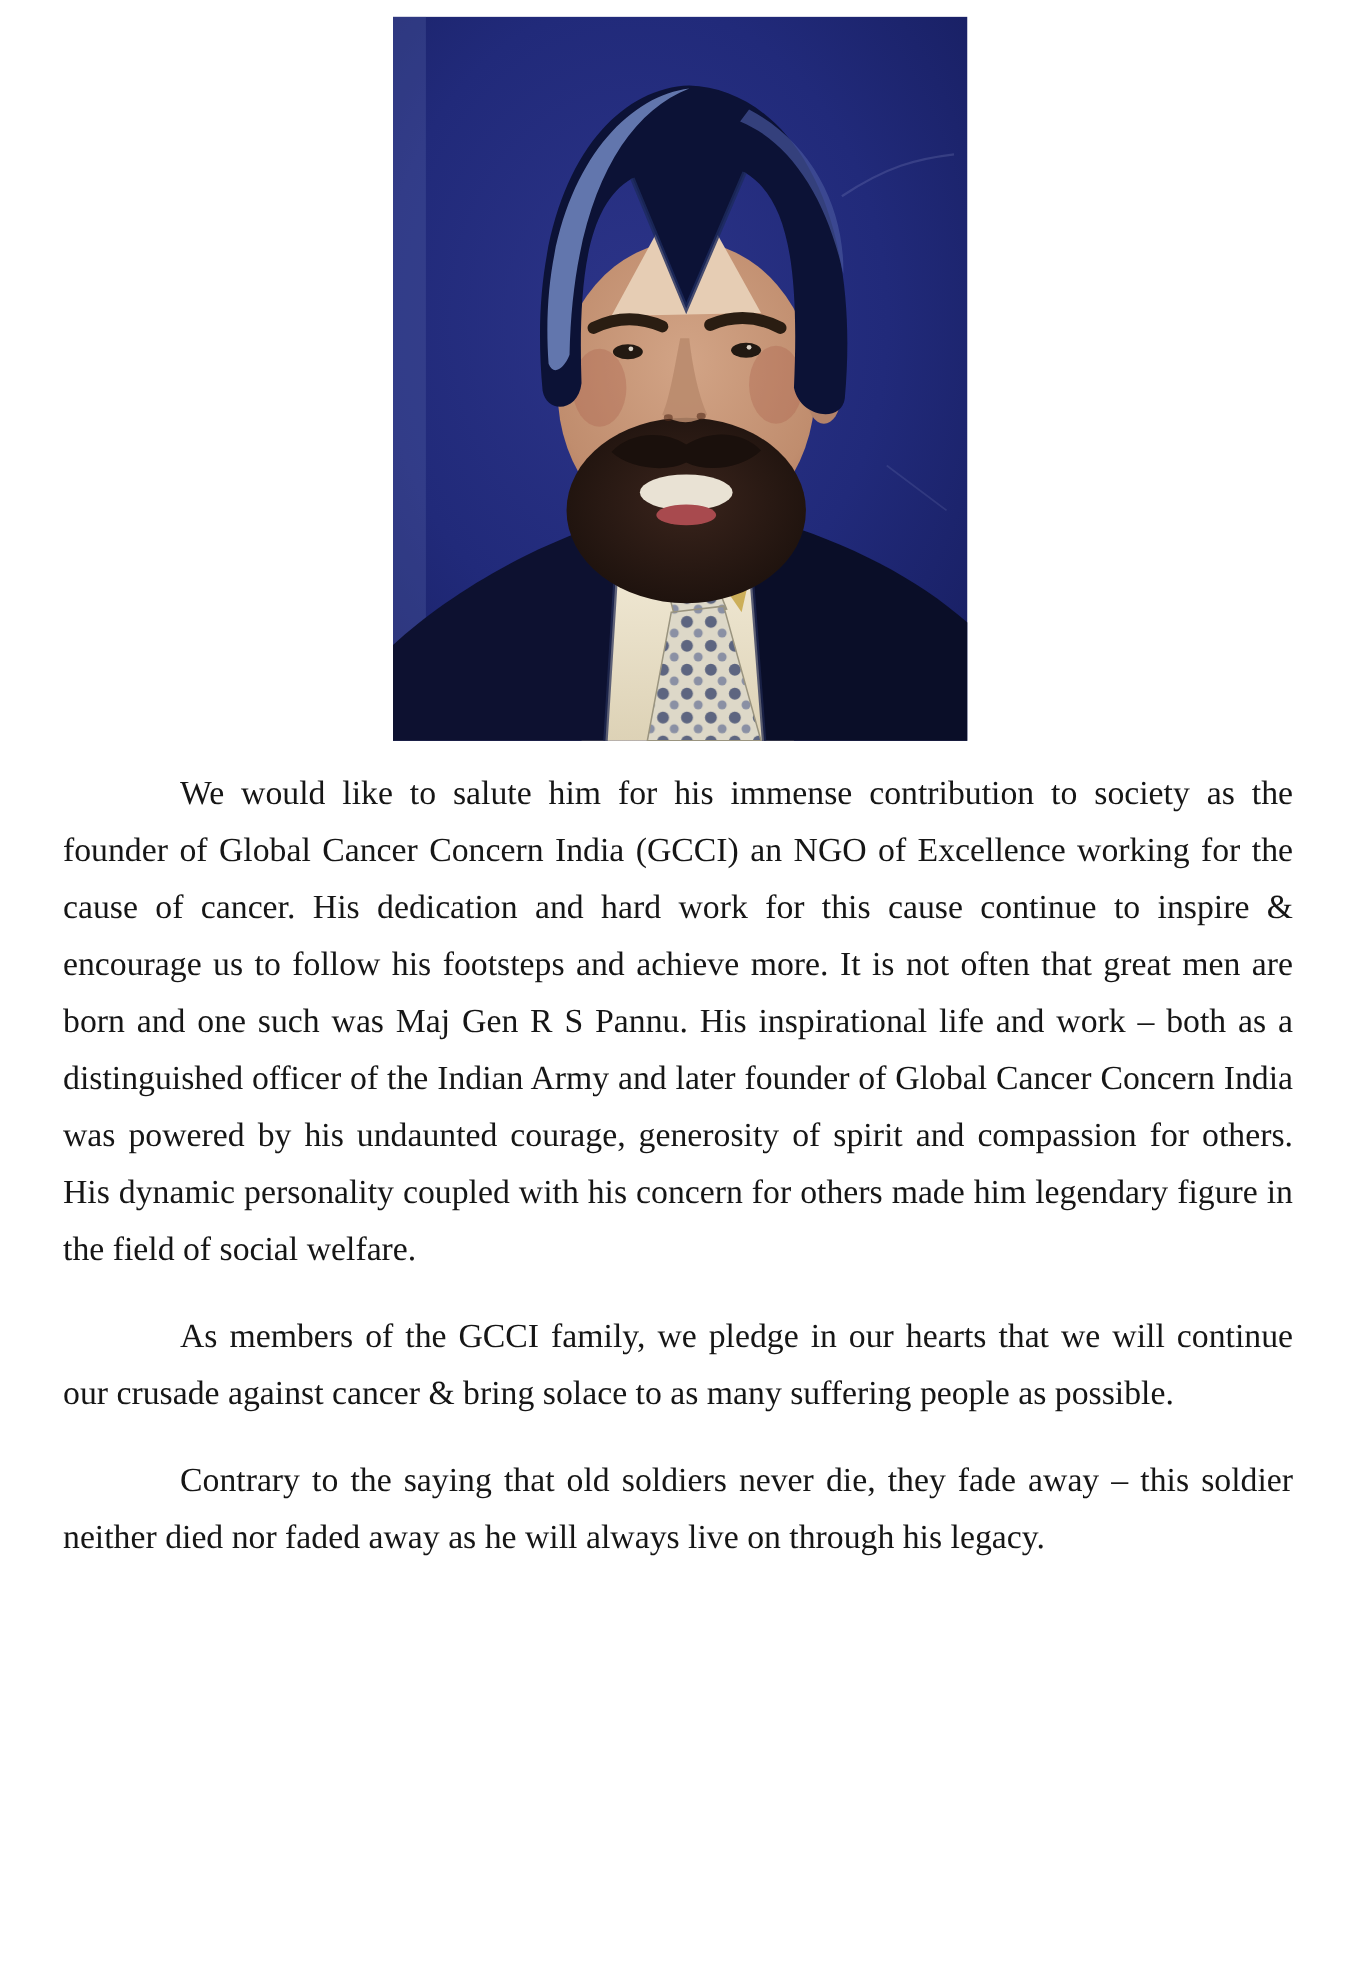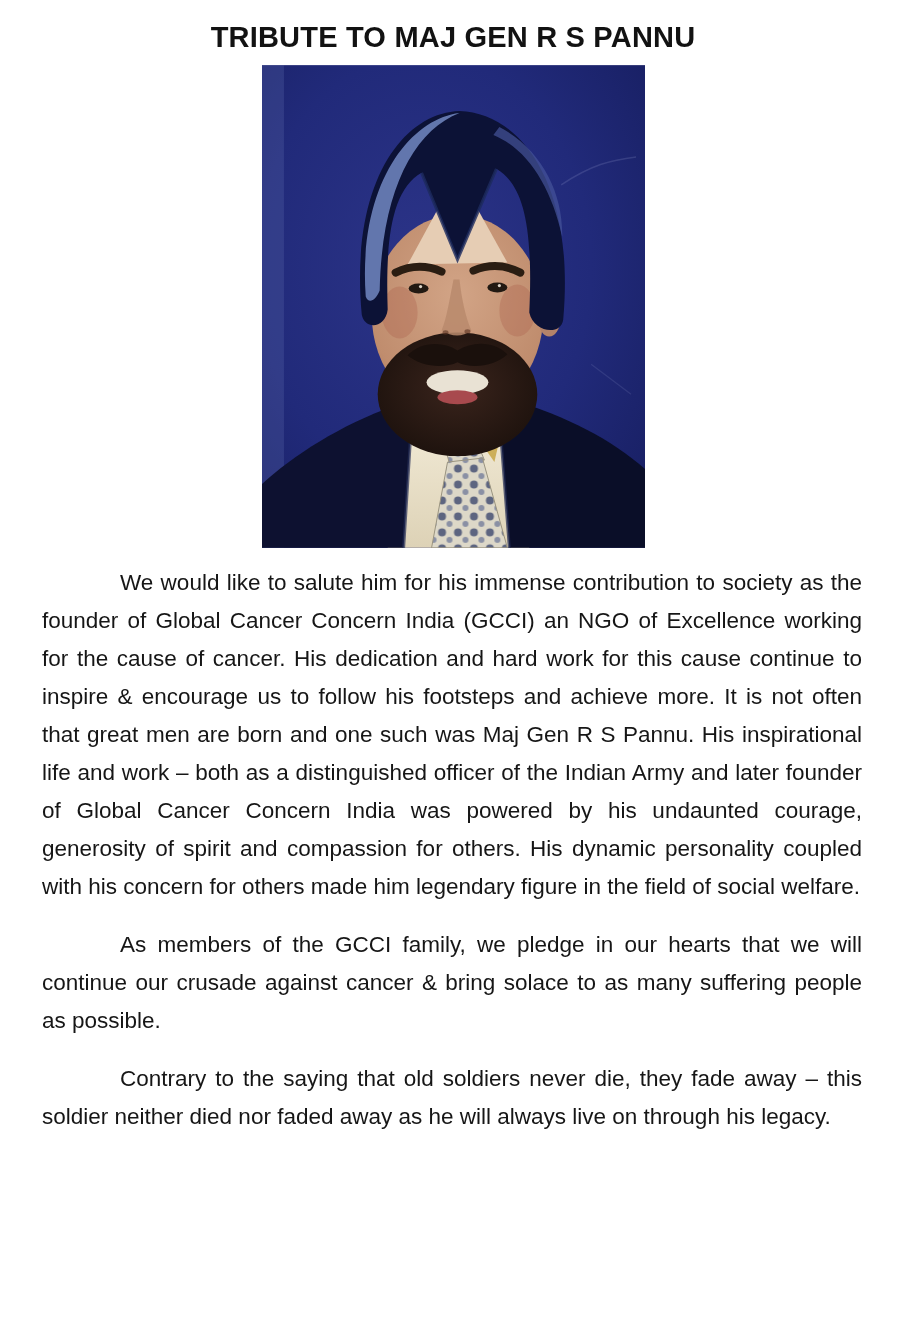--- a/index.html
+++ b/index.html
@@ -30,28 +30,28 @@
   .photo-wrap svg { display: block; }
   .content {
     margin: 16px 44px 0 42px;
     text-align: justify;
     font-size: 22.5px;
     line-height: 38px;
   }
   .content p {
     margin: 0 0 20px 0;
     text-indent: 78px;
+    font-family: Liberation Serif, serif;
   }
 </style>
 </head>
 <body>
 
 <div class="page">
 
-  <h1 class="title">TRIBUTE TO MAJ GEN R S PANNU</h1>
 
   <div class="photo-wrap">
     <svg width="383" height="483" viewBox="0 0 384 484" xmlns="http://www.w3.org/2000/svg">
       <defs>
         <radialGradient id="bgGrad" cx="42%" cy="42%" r="80%">
           <stop offset="0" stop-color="#2c3488"></stop>
           <stop offset="0.55" stop-color="#212a7a"></stop>
           <stop offset="1" stop-color="#171e60"></stop>
         </radialGradient>
         <radialGradient id="skinGrad" cx="50%" cy="40%" r="75%">

